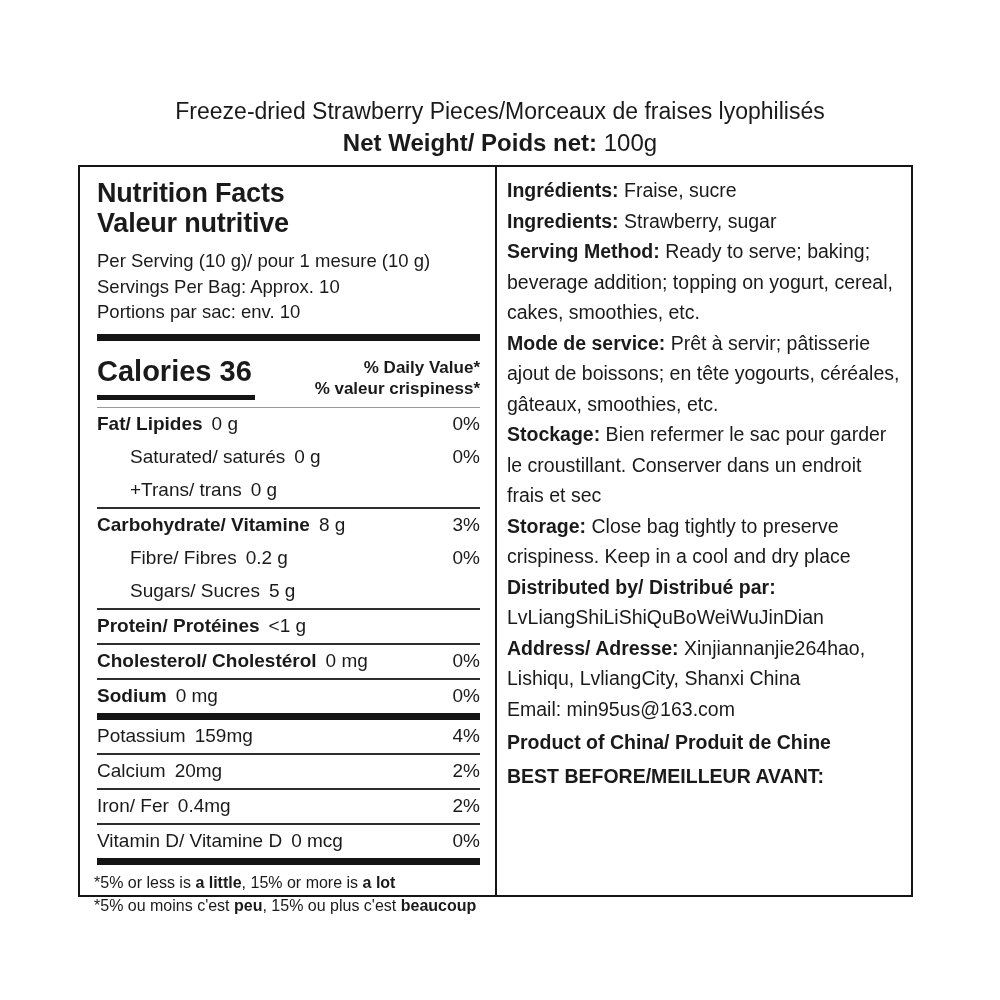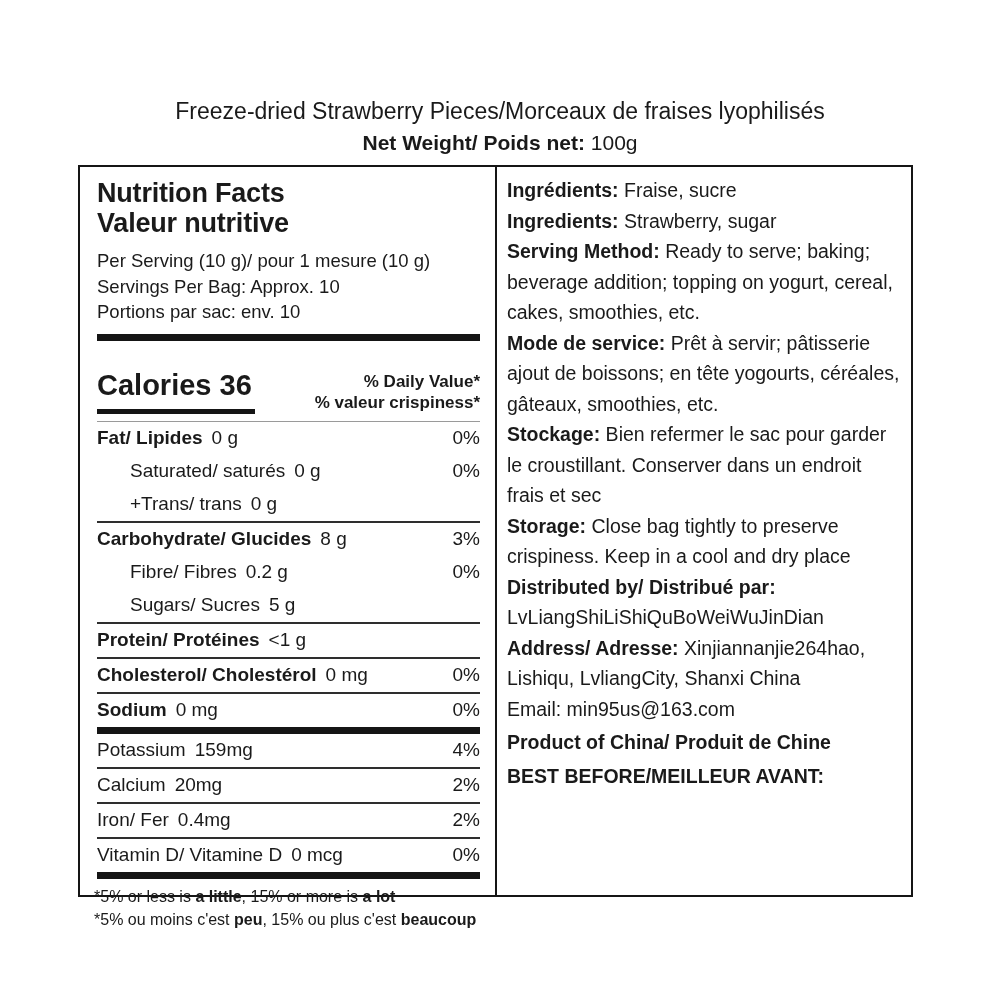--- a/index.html
+++ b/index.html
@@ -8,21 +8,21 @@
     position: relative;
     width: 1000px; height: 1000px;
     background: #ffffff;
     color: #1a1a1a;
     font-family: "Liberation Sans", sans-serif;
     overflow: hidden;
   }
   
   .title-block { padding-top: 97px; text-align: center; }
   .t1 { font-size: 23px; line-height: 28px; }
-  .t2 { font-size: 21px; line-height: 30px; margin-top: 3px; }
+  .t2 { font-size: 24px; line-height: 30px; margin-top: 3px; }
   .b  { font-weight: bold; }
 
   
   .label-box {
     display: flex;
     width: 835px; height: 732px;
     margin: 7px 0 0 78px;
     border: 2px solid #151515;
   }
 
@@ -31,21 +31,21 @@
     width: 417px; flex: 0 0 417px;
     border-right: 2px solid #151515;
     padding: 11px 15px 0 17px;
   }
   .nf-h { font-size: 27px; font-weight: bold; line-height: 30px; letter-spacing: -0.2px; }
   .srv  { font-size: 18.5px; line-height: 25.5px; margin: 0; }
   .srv-first { margin-top: 10px; }
   .bar  { height: 7px; background: #151515; }
   .bar-serving { margin-top: 9px; }
 
-  .cal { display: flex; justify-content: space-between; align-items: flex-start; margin-top: 28px; gap: 24px; }
+  .cal { display: flex; justify-content: space-between; align-items: flex-start; margin-top: 14px; gap: 24px; }
   .cal-label {
     display: inline-block;
     font-size: 29px; font-weight: bold;
     border-bottom: 5px solid #151515;
     padding: 0 3px 7px 0;
   }
   .cal-right { text-align: right; font-weight: bold; font-size: 17px; line-height: 21px; padding-top: 2px; }
 
   .rows { margin-top: 7px; }
   .row { display: flex; align-items: baseline; font-size: 19px; padding: 5.5px 0; }
@@ -105,21 +105,21 @@
           <span class="nm">Saturated/ saturés</span>
             <span class="amt">0 g</span>
             <span class="dv">0%</span>
         </div>
         <div class="row ind">
           <span class="nm">+Trans/ trans</span>
             <span class="amt">0 g</span>
             <span class="dv"></span>
         </div>
         <div class="row bn sep">
-          <span class="nm">Carbohydrate/ Glucides</span>
+          <span class="nm">Carbohydrate/ Vitamine</span>
             <span class="amt">8 g</span>
             <span class="dv">3%</span>
         </div>
         <div class="row ind">
           <span class="nm">Fibre/ Fibres</span>
             <span class="amt">0.2 g</span>
             <span class="dv">0%</span>
         </div>
         <div class="row ind">
           <span class="nm">Sugars/ Sucres</span>

